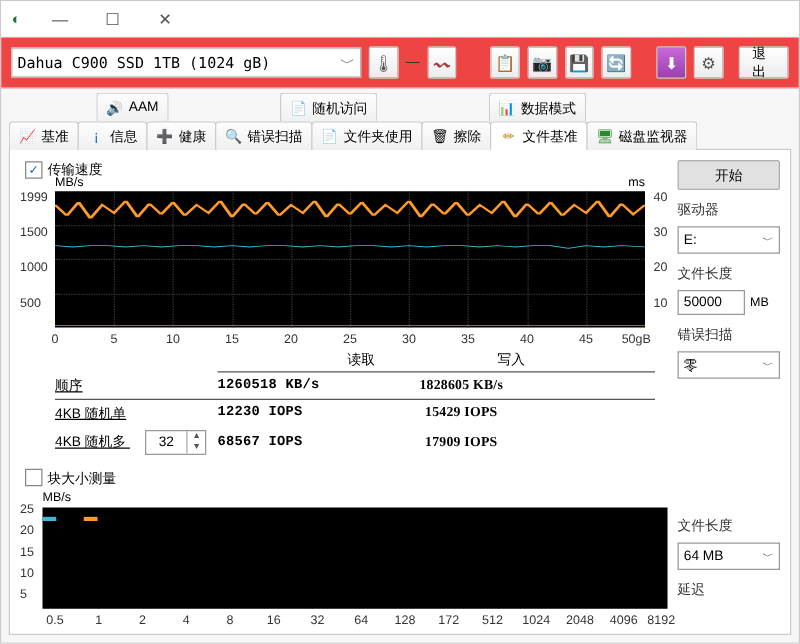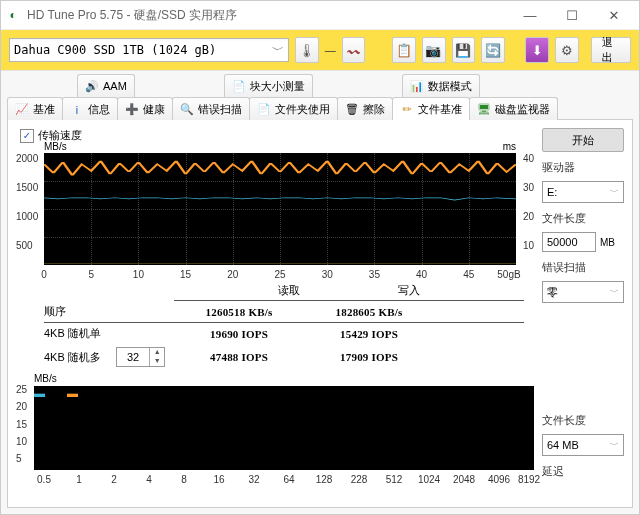--- a/index.html
+++ b/index.html
@@ -5,21 +5,21 @@
 html,body{margin:0;padding:0;font-family:"Microsoft YaHei",Tahoma,Arial,sans-serif;font-size:11px;background:#fff;color:#000;}
 .window{width:640px;height:515px;border:1px solid #ccc;box-sizing:border-box;display:flex;flex-direction:column;background:#f7f7f7;}
 .titlebar{height:28px;background:#fff;display:flex;align-items:center;padding:0 4px;border-bottom:1px solid #eee;}
 .titlebar .icon{width:16px;height:16px;margin-right:6px;display:inline-flex;align-items:center;justify-content:center;font-size:12px;color:#1a7a2e;}
 .titlebar .title{flex:1;color:#666;font-size:12px;}
 .winbtns{display:flex;}
 .winbtn{width:42px;height:28px;display:flex;align-items:center;justify-content:center;color:#555;font-size:13px;}
 .winbtn.close{color:#555;}
 .menubar{height:22px;display:flex;align-items:center;padding:0 8px;gap:10px;background:#fff;}
 .menubar span{color:#333;}
-.toolbar{height:34px;display:flex;align-items:center;gap:6px;padding:3px 8px;background:#fde047;border-bottom:1px solid #e3e3e3;}
+.toolbar{height:34px;display:flex;align-items:center;gap:6px;padding:3px 8px;background:#ef4444;border-bottom:1px solid #e3e3e3;}
 .drive-select{flex:0 0 270px;height:22px;border:1px solid #b5b5b5;background:#fff;display:flex;align-items:center;padding:0 4px;font-family:monospace,Tahoma;font-size:12px;box-shadow:inset 0 1px 2px rgba(0,0,0,0.05);justify-content:space-between;}
 .drive-select .dd{color:#777;}
 .tbbtn{width:26px;height:24px;border:1px solid #c9c9c9;background:linear-gradient(#fefefe,#ececec);border-radius:2px;display:flex;align-items:center;justify-content:center;font-size:13px;color:#555;}
 .tbbtn.green{color:#2a8a2a;}
 .tbbtn.smart{color:#a04040;}
 .spacer{flex:1;}
 .exitbtn{height:24px;padding:0 10px;border:1px solid #c9c9c9;background:linear-gradient(#fefefe,#ececec);border-radius:2px;display:flex;align-items:center;gap:4px;}
 .tabs{padding:2px 6px 0 6px;}
 .tabrow{display:flex;gap:0px;}
 .tab{height:22px;padding:0 7px;display:flex;align-items:center;gap:4px;border:1px solid #ccc;background:linear-gradient(#fdfdfd,#f0f0f0);border-bottom:none;border-top-left-radius:3px;border-top-right-radius:3px;margin-right:-1px;position:relative;top:1px;font-size:11px;white-space:nowrap;}
@@ -37,22 +37,22 @@
 .chart-inner .grid-h{position:absolute;left:0;right:0;border-top:1px dotted #3a3a3a;}
 .chart-inner .grid-v{position:absolute;top:0;bottom:0;border-left:1px dotted #3a3a3a;}
 .chart-inner svg{position:absolute;inset:0;width:100%;height:100%;}
 .chart .xl{position:absolute;bottom:-3px;font-size:10px;color:#333;transform:translateX(-50%);}
 .chart .unit-l{position:absolute;top:-4px;left:28px;font-size:10px;}
 .chart .unit-r{position:absolute;top:-4px;right:18px;font-size:10px;}
 .table{margin:4px 10px 2px 28px;font-size:11px;}
 .table .hdr{display:flex;justify-content:center;border-bottom:1px solid #555;}
 .table .hdr .cell{width:120px;text-align:center;padding:2px 0;}
 .table .row{display:flex;align-items:center;padding:3px 0;}
-.table .row .c1{width:130px;}
-.table .row .c2{width:130px;text-align:center;font-family:Liberation Serif, serif;font-weight:bold;letter-spacing:.2px;}
+.table .row .c1{width:130px;text-decoration:underline;}
+.table .row .c2{width:130px;text-align:left;font-family:Liberation Mono, monospace;font-weight:bold;letter-spacing:.2px;}
 .table .row .c3{width:130px;text-align:center;font-family:Tahoma;font-weight:bold;letter-spacing:.2px;}
 .table .row.first{border-bottom:1px solid #555;}
 .small-select{display:inline-flex;align-items:center;border:1px solid #999;background:#fff;height:18px;margin-left:12px;}
 .small-select .val{padding:0 10px;font-size:11px;}
 .small-select .spin{width:14px;display:flex;flex-direction:column;border-left:1px solid #aaa;}
 .small-select .spin span{height:9px;font-size:7px;text-align:center;line-height:8px;color:#555;}
 .chart2{position:relative;height:108px;margin-top:2px;}
 .chart2 .bg{position:absolute;left:18px;right:0;top:12px;bottom:12px;background:#000;}
 .chart2 .yl{position:absolute;left:0;font-size:10px;color:#333;transform:translateY(-50%);}
 .chart2 .xl{position:absolute;bottom:-3px;font-size:10px;color:#333;transform:translateX(-50%);}
@@ -63,21 +63,20 @@
 .rselect .dd{color:#666;font-size:9px;}
 .rinput{height:20px;border:1px solid #999;background:#fff;display:flex;align-items:center;padding:0 4px;box-sizing:border-box;}
 .mb-suffix{font-size:10px;margin-left:2px;}
 </style>
 </head>
 <body>
 
 <div class="window">
   <div class="titlebar">
     <span class="icon">◐</span>
-    <span class="title">HD Tune Pro 5.75 - 硬盘/SSD 实用程序</span>
     <div class="winbtns">
       <div class="winbtn">—</div>
       <div class="winbtn">☐</div>
       <div class="winbtn close">✕</div>
     </div>
   </div>
 
 
   <div class="toolbar">
     <div class="drive-select">
@@ -118,21 +117,21 @@
   </div>
 
   <div class="tabs">
     <div class="tabrow" style="padding-left:70px;">
       <div class="tab">
           <span class="ticon" style="color:#e5b400">🔊</span>
           <span>AAM</span>
         </div>
       <div class="tab" style="margin-left:90px">
           <span class="ticon">📄</span>
-          <span>块大小测量</span>
+          <span>随机访问</span>
         </div>
       <div class="tab" style="margin-left:90px">
           <span class="ticon" style="color:#2a8a2a">📊</span>
           <span>数据模式</span>
         </div>
     </div>
     <div class="tabrow">
       <div class="tab">
           <span class="ticon" style="color:#2a8a2a">📈</span>
           <span>基准</span>
@@ -171,21 +170,21 @@
   <div class="content">
     <div class="leftcol">
       <div class="checkbox">
         <span class="box">✓</span>
         <span>传输速度</span>
       </div>
 
       <div class="chart">
         <span class="unit-l">MB/s</span>
         <span class="unit-r">ms</span>
-        <span class="yl" style="top:10%">2000</span>
+        <span class="yl" style="top:10%">1999</span>
         <span class="yl" style="top:32%">1500</span>
         <span class="yl" style="top:54%">1000</span>
         <span class="yl" style="top:76%">500</span>
         <span class="yr" style="top:10%">40</span>
         <span class="yr" style="top:32%">30</span>
         <span class="yr" style="top:54%">20</span>
         <span class="yr" style="top:76%">10</span>
         <div class="chart-inner">
           <div class="grid-h" style="top:25%"></div>
             <div class="grid-h" style="top:50%"></div>
@@ -223,38 +222,42 @@
           <div class="cell">读取</div>
           <div class="cell">写入</div>
         </div>
         <div class="row first">
           <div class="c1">顺序</div>
           <div class="c2">1260518 KB/s</div>
           <div class="c3">1828605 KB/s</div>
         </div>
         <div class="row">
           <div class="c1">4KB 随机单</div>
-          <div class="c2">19690 IOPS</div>
+          <div class="c2">12230 IOPS</div>
           <div class="c3">15429 IOPS</div>
         </div>
         <div class="row">
           <div class="c1"><span>4KB 随机多</span>
             <span class="small-select">
               <span class="val">32</span>
               <span class="spin">
                   <span>▲</span>
                   <span>▼</span>
                 </span>
             </span>
           </div>
-          <div class="c2">47488 IOPS</div>
+          <div class="c2">68567 IOPS</div>
           <div class="c3">17909 IOPS</div>
         </div>
       </div>
 
+      <div class="checkbox" style="margin-top:6px">
+        <span class="box"></span>
+        <span>块大小测量</span>
+      </div>
 
       <div class="chart2">
         <span class="unit-l">MB/s</span>
         <span class="yl" style="top:14%">25</span>
         <span class="yl" style="top:30%">20</span>
         <span class="yl" style="top:46%">15</span>
         <span class="yl" style="top:62%">10</span>
         <span class="yl" style="top:78%">5</span>
         <div class="bg">
           <div class="grid-h" style="top:20%"></div>
@@ -265,21 +268,21 @@
         </div>
         <span class="xl" style="left:calc(18px + (100% - 18px)*0.02)">0.5</span>
         <span class="xl" style="left:calc(18px + (100% - 18px)*0.09)">1</span>
         <span class="xl" style="left:calc(18px + (100% - 18px)*0.16)">2</span>
         <span class="xl" style="left:calc(18px + (100% - 18px)*0.23)">4</span>
         <span class="xl" style="left:calc(18px + (100% - 18px)*0.30)">8</span>
         <span class="xl" style="left:calc(18px + (100% - 18px)*0.37)">16</span>
         <span class="xl" style="left:calc(18px + (100% - 18px)*0.44)">32</span>
         <span class="xl" style="left:calc(18px + (100% - 18px)*0.51)">64</span>
         <span class="xl" style="left:calc(18px + (100% - 18px)*0.58)">128</span>
-        <span class="xl" style="left:calc(18px + (100% - 18px)*0.65)">228</span>
+        <span class="xl" style="left:calc(18px + (100% - 18px)*0.65)">172</span>
         <span class="xl" style="left:calc(18px + (100% - 18px)*0.72)">512</span>
         <span class="xl" style="left:calc(18px + (100% - 18px)*0.79)">1024</span>
         <span class="xl" style="left:calc(18px + (100% - 18px)*0.86)">2048</span>
         <span class="xl" style="left:calc(18px + (100% - 18px)*0.93)">4096</span>
         <span class="xl" style="left:calc(18px + (100% - 18px)*0.99)">8192</span>
       </div>
     </div>
 
     <div class="rightcol">
       <div class="rbtn">开始</div>

